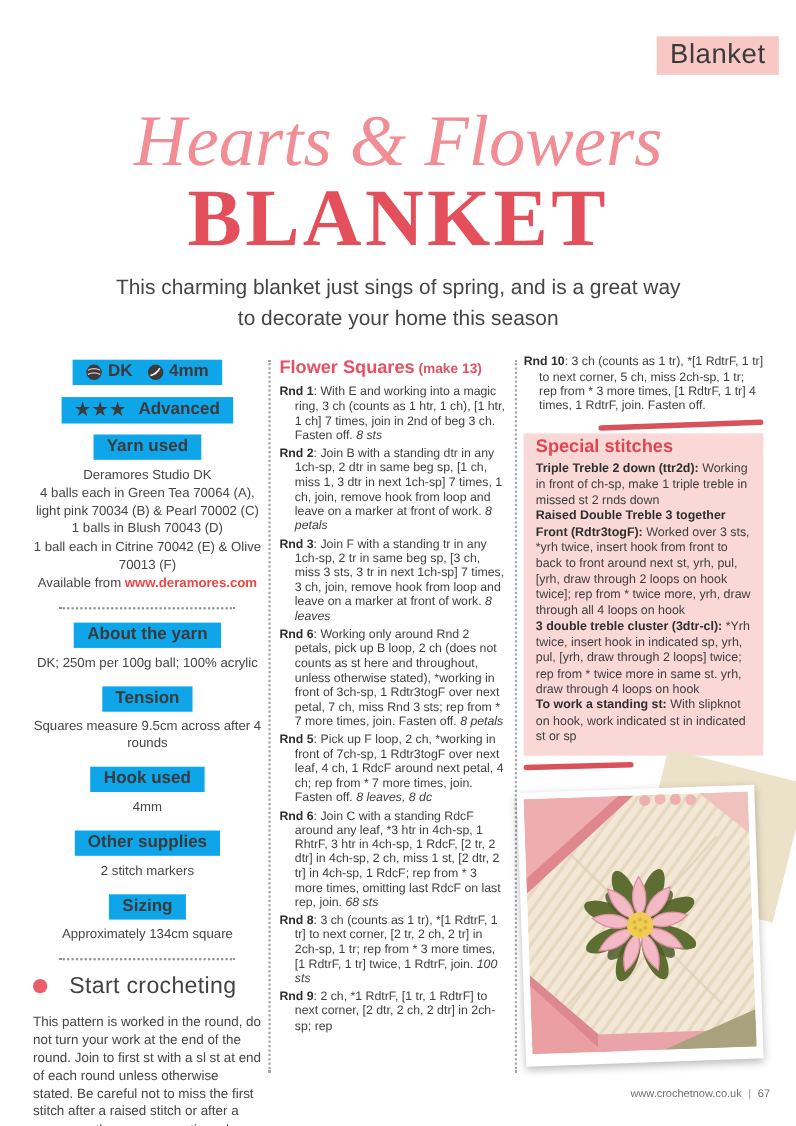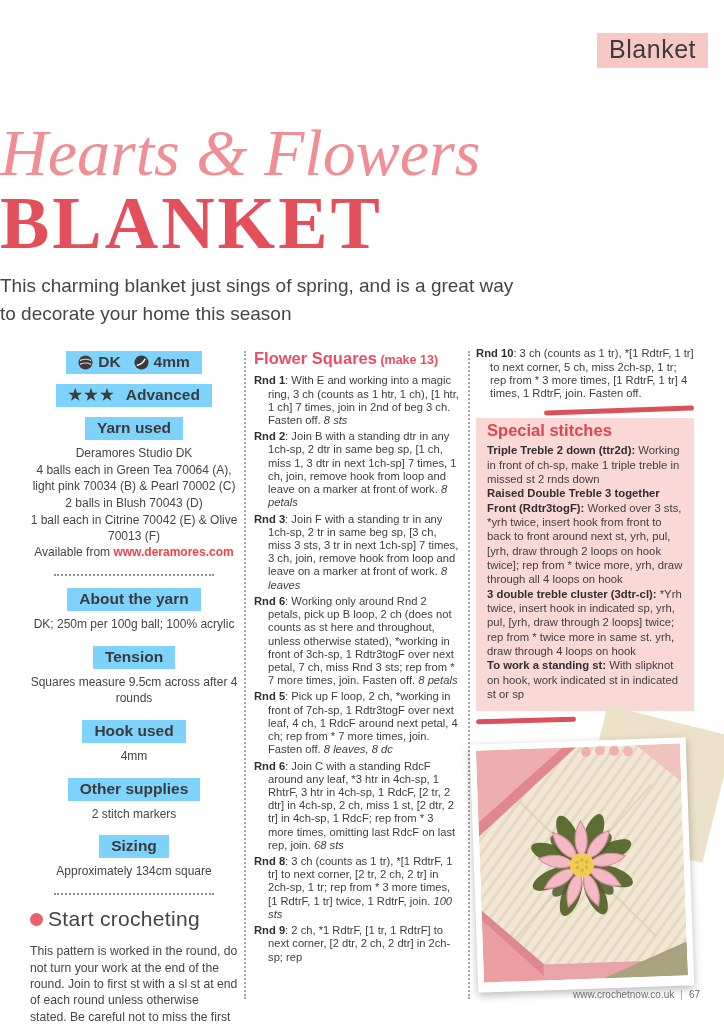--- a/index.html
+++ b/index.html
@@ -4,49 +4,49 @@
 <style>
   html,body{margin:0;padding:0;background:#ffffff;}
   .page{position:relative;width:724px;height:1024px;background:#ffffff;overflow:hidden;
         font-family:"Liberation Sans",sans-serif;color:#3e3e40;}
 
   
   .tag{position:absolute;top:33px;right:16px;background:#f8c8c5;color:#3b3b3d;
        font-size:25px;padding:2px 12px 4px;letter-spacing:.5px;}
 
   
-  .header{margin-top:120px;}
+  .header{margin-top:96px;text-align:center;}
   .title-script{font-family:"Liberation Serif",serif;font-style:italic;font-weight:400;
                 font-size:66px;line-height:1;color:#f08d95;margin:0;}
   .title-main{font-family:"Liberation Serif",serif;font-weight:700;font-size:74px;line-height:.95;
               color:#e34f5b;margin:2px 0 0;letter-spacing:3px;}
   .subtitle{font-size:19px;color:#454547;line-height:1.45;margin:14px 0 0;}
 
   
   .columns{display:flex;padding:0 30px;margin-top:20px;align-items:flex-start;}
   .vsep{width:0;border-left:2px dotted #a5a5a5;height:648px;margin:4px 6px 0;}
   .col-left{width:210px;text-align:center;}
   .col-mid{width:208px;padding:0 2px;}
   .col-right{width:220px;position:relative;}
 
   
-  .pill{display:inline-block;background:#7dd3fc;color:#3b3b3d;font-weight:700;
+  .pill{display:inline-block;background:#0ea5e9;color:#3b3b3d;font-weight:700;
         font-size:15.5px;padding:2px 12px 3px;margin:0 auto;}
   .badge-row{margin:4px 0 10px;}
   .badge-row .pill{display:inline-flex;align-items:center;gap:5px;}
   .icon-circle{display:inline-block;width:15px;height:15px;vertical-align:-2px;}
   .stars{letter-spacing:2px;margin-right:5px;}
   .side-section{margin-bottom:13px;}
   .side-section .pill{margin-bottom:6px;}
   .side-text{font-size:12px;line-height:1.32;color:#454547;}
   .side-text .line{margin:0 0 1px;}
   .link{font-weight:700;color:#ef4444;text-decoration:none;}
   .hdots{border-top:2px dotted #8f8f8f;width:160px;margin:10px auto 12px;}
   .start{ text-align:left;margin-top:6px;}
-  .start-head{display:flex;align-items:center;gap:5px;font-size:21px;color:#434345;
+  .start-head{display:flex;align-items:center;gap:20px;font-size:21px;color:#434345;
               font-weight:400;letter-spacing:.3px;margin:4px 0 12px;}
   .dot{width:13px;height:13px;border-radius:50%;background:#ea5f6b;flex:0 0 auto;}
   .start-body{font-size:12.2px;line-height:1.34;color:#454547;}
 
   
   .pat-head{color:#e85062;font-size:16.5px;font-weight:700;margin:2px 0 6px;}
   .pat-head .suffix{font-size:12.5px;font-weight:700;}
   .rnd{font-size:11.2px;line-height:1.18;margin:0 0 3px;padding-left:14px;text-indent:-14px;}
   .rnd b{color:#2f2f31;}
   .rnd i{font-family:"Liberation Sans",sans-serif;}
@@ -107,21 +107,21 @@
             <span class="stars">★★★</span>
             <span>Advanced</span>
           </span>
       </div>
 
       <div class="side-section">
         <span class="pill">Yarn used</span>
         <div class="side-text">
           <div class="line">Deramores Studio DK</div>
           <div class="line">4 balls each in Green Tea 70064 (A), light pink 70034 (B) &amp; Pearl 70002 (C)</div>
-          <div class="line">2 balls in Blush 70043 (D)</div>
+          <div class="line">1 balls in Blush 70043 (D)</div>
           <div class="line">1 ball each in Citrine 70042 (E) &amp; Olive 70013 (F)</div>
           <div class="line"><span>Available from </span><a href="#" class="link">www.deramores.com</a></div>
         </div>
       </div>
 
       <div class="hdots"></div>
 
       <div class="side-section">
         <span class="pill">About the yarn</span>
         <div class="side-text">DK; 250m per 100g ball; 100% acrylic</div>

